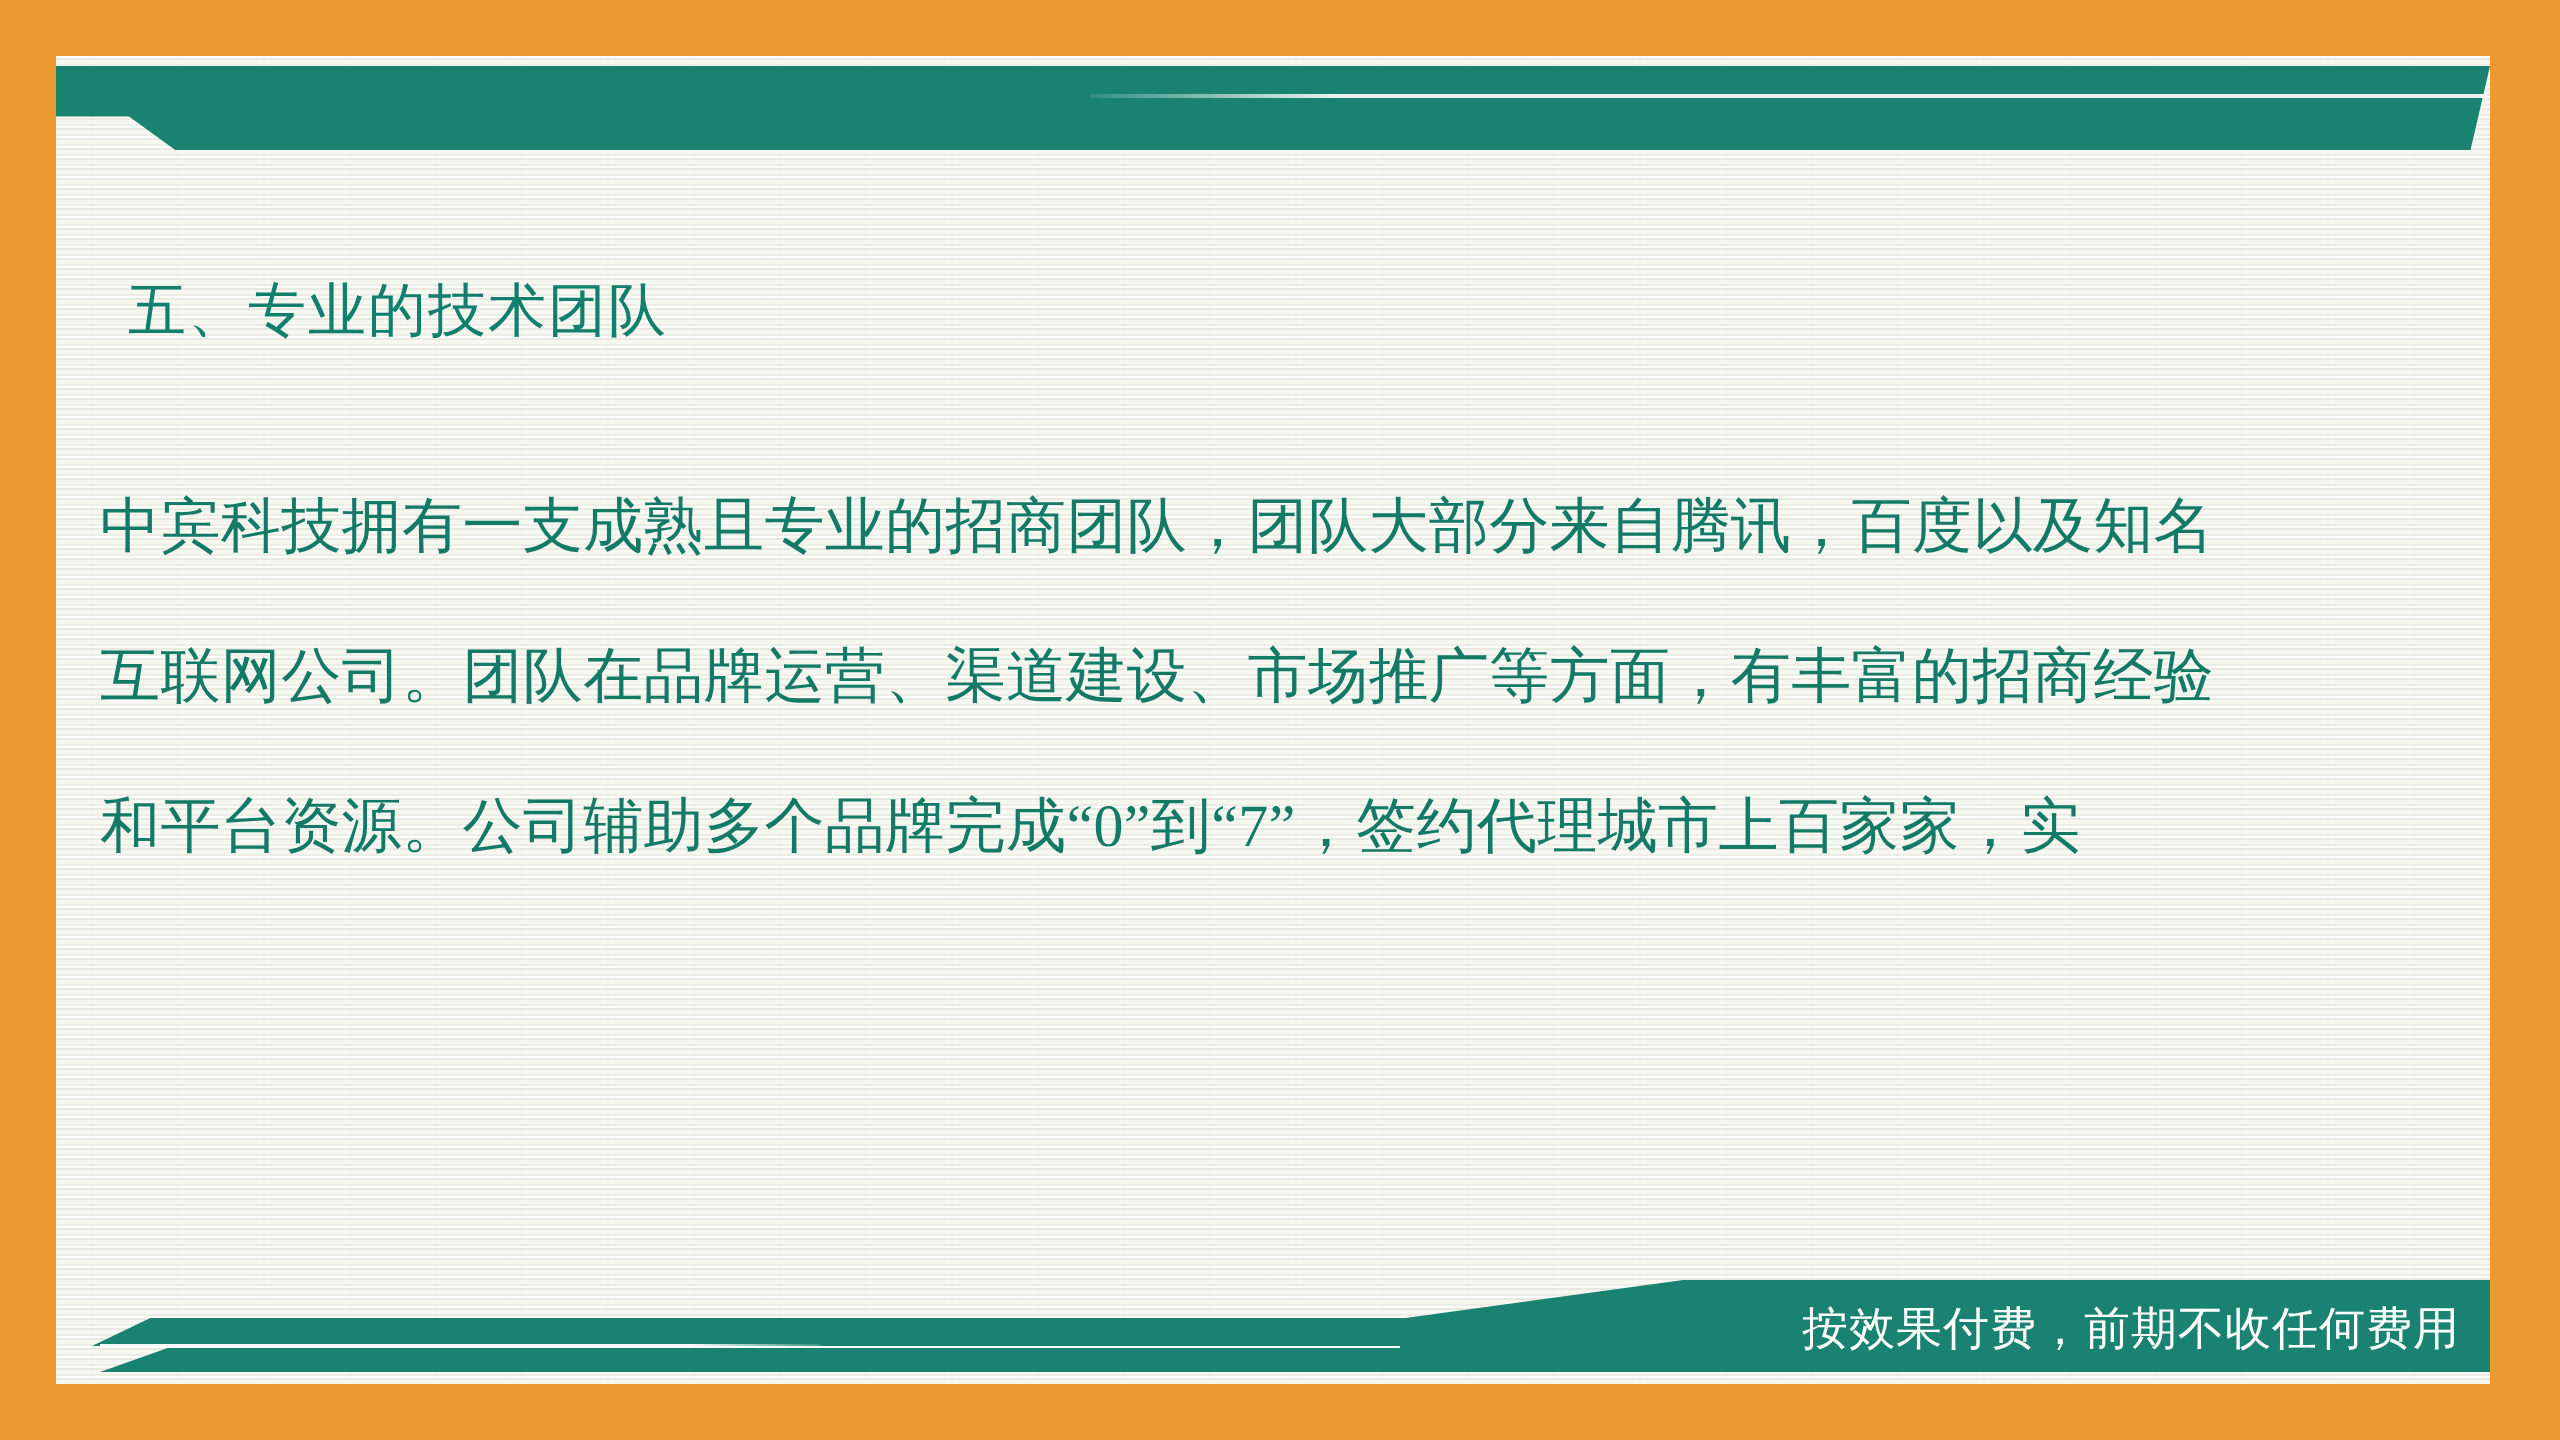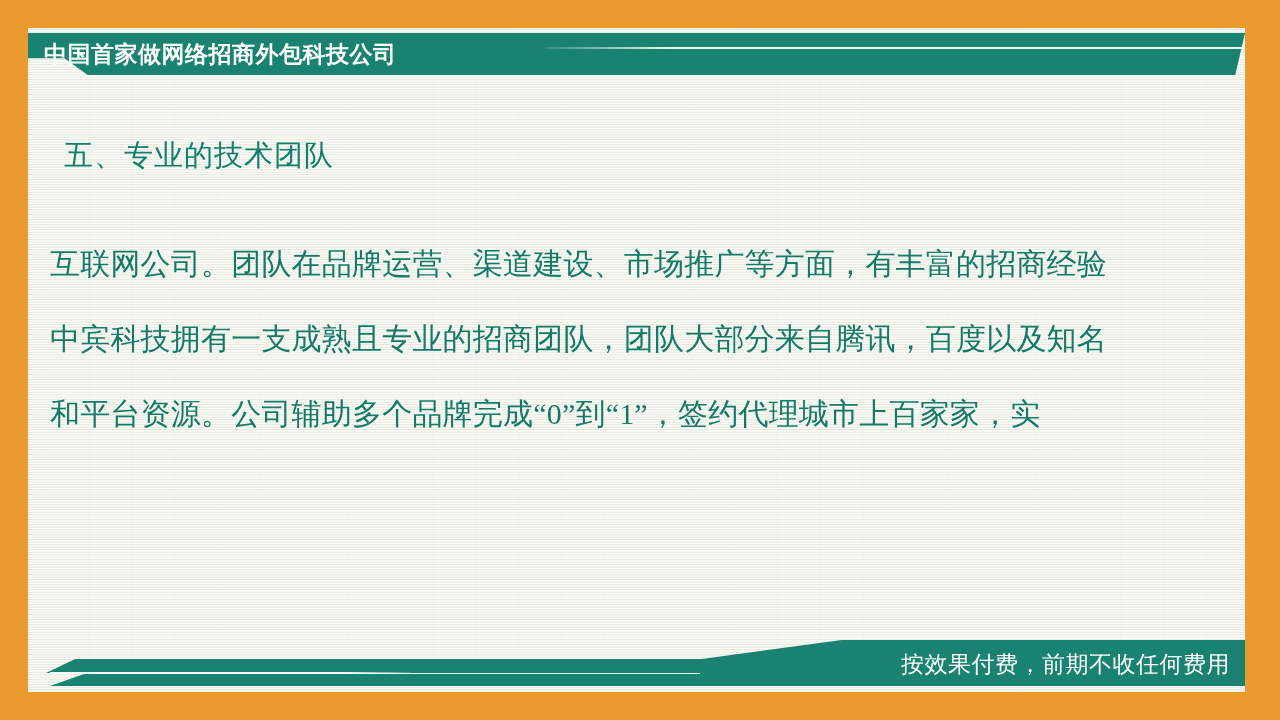--- a/index.html
+++ b/index.html
@@ -170,28 +170,27 @@
 </style>
 </head>
 <body>
 
 <div class="slide">
 
   <div class="page-bg"></div>
 
   <div class="header-band-main"></div>
   <div class="header-accent-line"></div>
-  <div class="header-title">中国首家做网络招商外包科技公司</div>
 
   <div class="section-heading">五、专业的技术团队</div>
 
   <div class="body-copy">
+    <p>中宾科技拥有一支成熟且专业的招商团队，团队大部分来自腾讯，百度以及知名</p>
     <p>互联网公司。团队在品牌运营、渠道建设、市场推广等方面，有丰富的招商经验</p>
-    <p>中宾科技拥有一支成熟且专业的招商团队，团队大部分来自腾讯，百度以及知名</p>
-    <p>和平台资源。公司辅助多个品牌完成“0”到“1”，签约代理城市上百家家，实</p>
+    <p>和平台资源。公司辅助多个品牌完成“0”到“7”，签约代理城市上百家家，实</p>
   </div>
 
   <div class="footer-left-bar"></div>
   <div class="footer-left-hairline"></div>
   <div class="footer-left-bar2"></div>
   <div class="footer-right-band"></div>
   <div class="footer-text">按效果付费，前期不收任何费用</div>
 
 </div>
 

